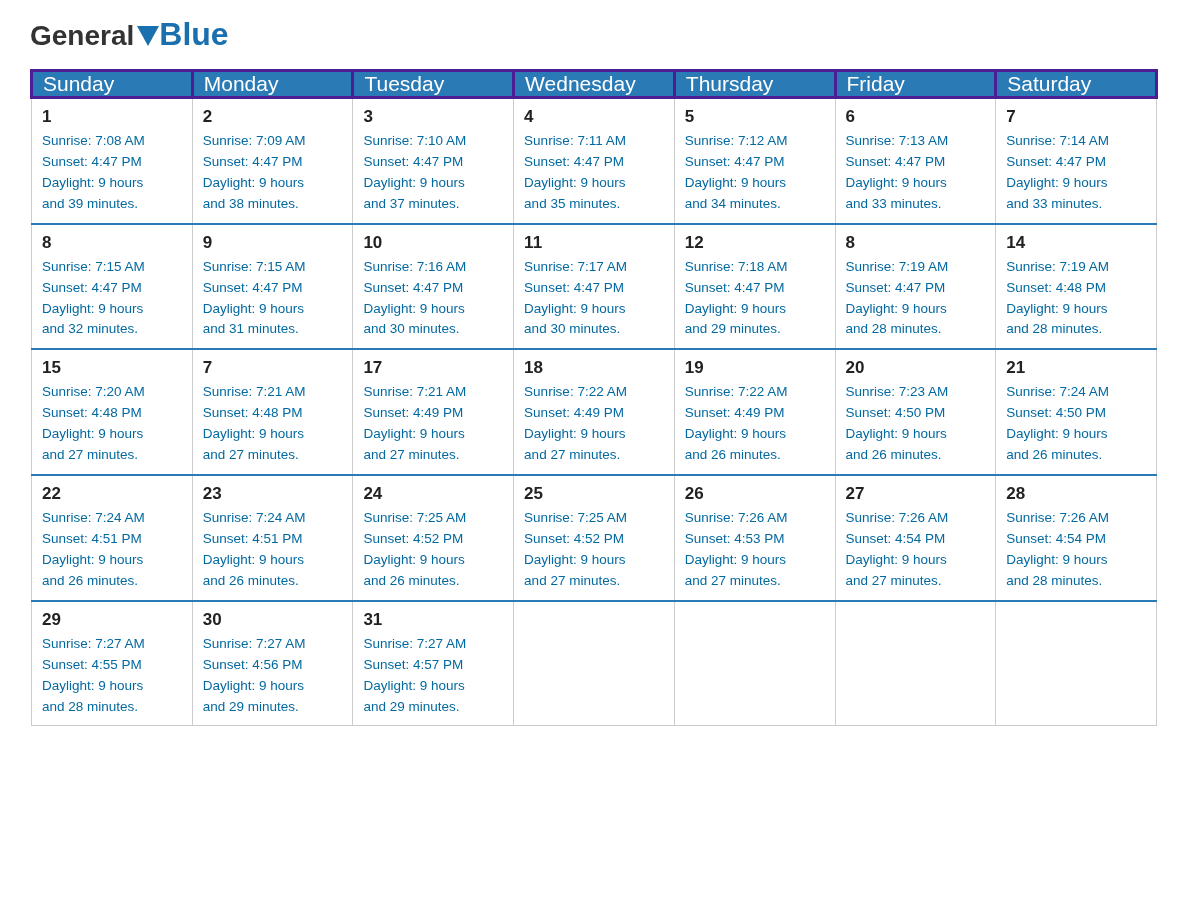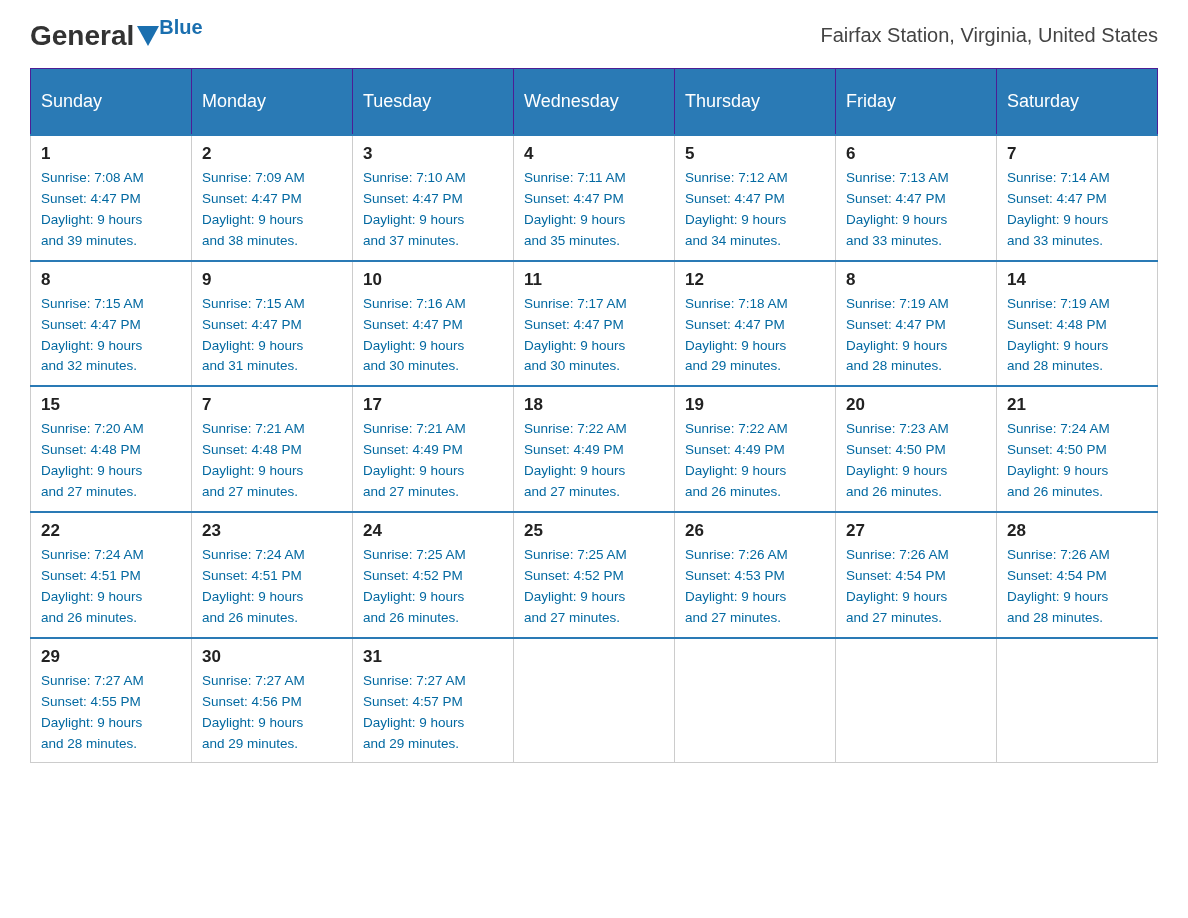--- a/index.html
+++ b/index.html
@@ -22,21 +22,21 @@
       align-items: flex-start;
     }
     .logo-line1 {
       display: flex;
       align-items: center;
       font-size: 28px;
       font-weight: bold;
       color: #333;
     }
     .logo-line2 {
-      font-size: 20px;
+      font-size: 32px;
       font-weight: bold;
       color: #1a6faf;
       margin-top: -4px;
     }
     .title-area {
       text-align: right;
     }
     .month-title {
       font-size: 52px;
       font-weight: bold;
@@ -49,25 +49,25 @@
       margin-top: 4px;
     }
     .calendar-table {
       width: 100%;
       border-collapse: collapse;
       border: 1px solid #aaa;
     }
     .calendar-table th {
       background-color: #2a7ab5;
       color: #fff;
-      font-size: 18px;
+      font-size: 21px;
       font-weight: normal;
-      padding: 22px 10px;
+      padding: 0 10px;
       text-align: left;
-      border: 1px solid #4c1d95;
+      border: 3px solid #4c1d95;
     }
     .calendar-table td {
       vertical-align: top;
       border: 1px solid #ccc;
       padding: 8px 10px;
       width: calc(100% / 7);
       font-size: 14px;
       color: #222;
       min-height: 100px;
     }
@@ -96,21 +96,20 @@
   <div class="logo">
     <div class="logo-line1">
       <span>General</span>
       <svg width="22" height="20" viewBox="0 0 22 20" style="margin-left:3px;">
         <polygon points="0,0 22,0 11,20" fill="#1a6faf"></polygon>
       </svg>
     </div>
     <div class="logo-line2">Blue</div>
   </div>
   <div class="title-area">
-    <div class="location-subtitle">Fairfax Station, Virginia, United States</div>
   </div>
 </div>
 
 <table class="calendar-table">
   <thead>
     <tr>
       <th>Sunday</th>
       <th>Monday</th>
       <th>Tuesday</th>
       <th>Wednesday</th>

